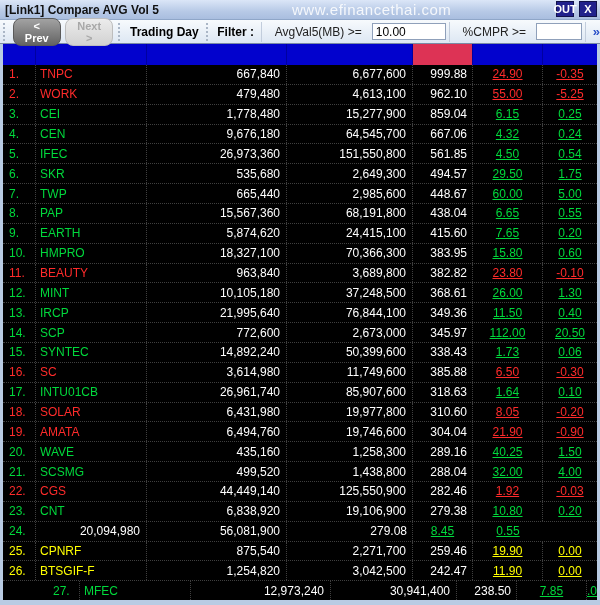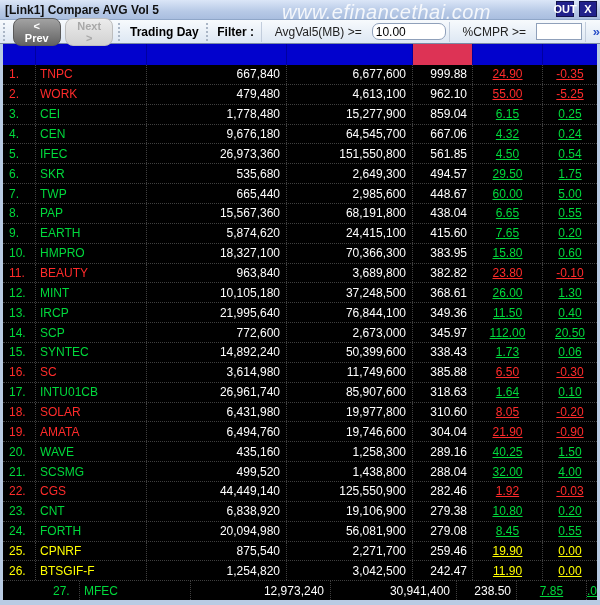--- a/index.html
+++ b/index.html
@@ -12,22 +12,22 @@
 
   
   .titlebar{
     height:20px;flex:0 0 20px;position:relative;
     background:linear-gradient(#dbe6f7,#b7c9e6 60%,#a9bedf);
     display:flex;align-items:center;
     border-bottom:1px solid #8fa6c8;box-sizing:border-box;
   }
   .title-text{font-size:12px;font-weight:bold;color:#111;padding-left:5px;white-space:nowrap;}
   .watermark{
-    position:absolute;left:282px;top:1px;
-    font-size:20px;color:rgba(255,255,255,.85);letter-spacing:.5px;white-space:nowrap;font-style:italic;
+    position:absolute;left:292px;top:1px;
+    font-size:15px;color:rgba(255,255,255,.85);letter-spacing:.5px;white-space:nowrap;
   }
   .tb-btn{
     background:var(--navy,#21218c);color:#fff;font-weight:bold;font-size:11px;
     height:16px;display:flex;align-items:center;justify-content:center;
     border:1px solid #11114a;box-sizing:border-box;cursor:pointer;
   }
   .out-btn{position:absolute;right:26px;top:1px;width:18px;}
   .x-btn{position:absolute;right:3px;top:1px;width:18px;}
 
   
@@ -46,21 +46,21 @@
   .btn.disabled{
     background:linear-gradient(#ececec,#d2d2d2);color:#a8a8a8;border-color:#bdbdbd;cursor:default;
   }
   .tb-label{font-weight:bold;margin:0 4px;white-space:nowrap;}
   .tb-sep{width:1px;height:20px;background:#c2cddc;margin:0 3px;}
   .filter-label{margin:0 10px;white-space:nowrap;color:#222;}
   .filter-input{
     height:17px;border:1px solid #8fa0ba;font-size:12px;padding:0 3px;
     font-family:"Liberation Sans",sans-serif;background:#fff;box-sizing:border-box;
   }
-  .inp-avg{width:74px;border-radius:7px;}
+  .inp-avg{width:74px;}
   .inp-cmpr{width:46px;}
   .more{color:#2a50c8;font-weight:bold;font-size:13px;margin-left:4px;cursor:pointer;}
 
   
   .grid-cols{display:grid;grid-template-columns:33px 111px 140px 126px 60px 70px 1fr;}
   .thead{
     flex:0 0 21px;height:21px;background:var(--header-bg,#0202cd);
     color:#fff;font-weight:bold;font-size:13px;
     border-left:3px solid #b9cbe3;border-right:3px solid #b9cbe3;box-sizing:border-box;
   }
@@ -335,21 +335,20 @@
       <div class="td c-no trend-up">23.</div>
       <div class="td c-symbol trend-up">CNT</div>
       <div class="td c-avg">6,838,920</div>
       <div class="td c-trade">19,106,900</div>
       <div class="td c-cmpr-v">279.38</div>
       <div class="td c-last trend-up">10.80</div>
       <div class="td c-chg trend-up">0.20</div>
     </div>
       <div class="tr grid-cols">
       <div class="td c-no trend-up">24.</div>
-      <div class="td c-symbol trend-up">FORTH</div>
       <div class="td c-avg">20,094,980</div>
       <div class="td c-trade">56,081,900</div>
       <div class="td c-cmpr-v">279.08</div>
       <div class="td c-last trend-up">8.45</div>
       <div class="td c-chg trend-up">0.55</div>
     </div>
       <div class="tr grid-cols">
       <div class="td c-no trend-unchanged">25.</div>
       <div class="td c-symbol trend-unchanged">CPNRF</div>
       <div class="td c-avg">875,540</div>

